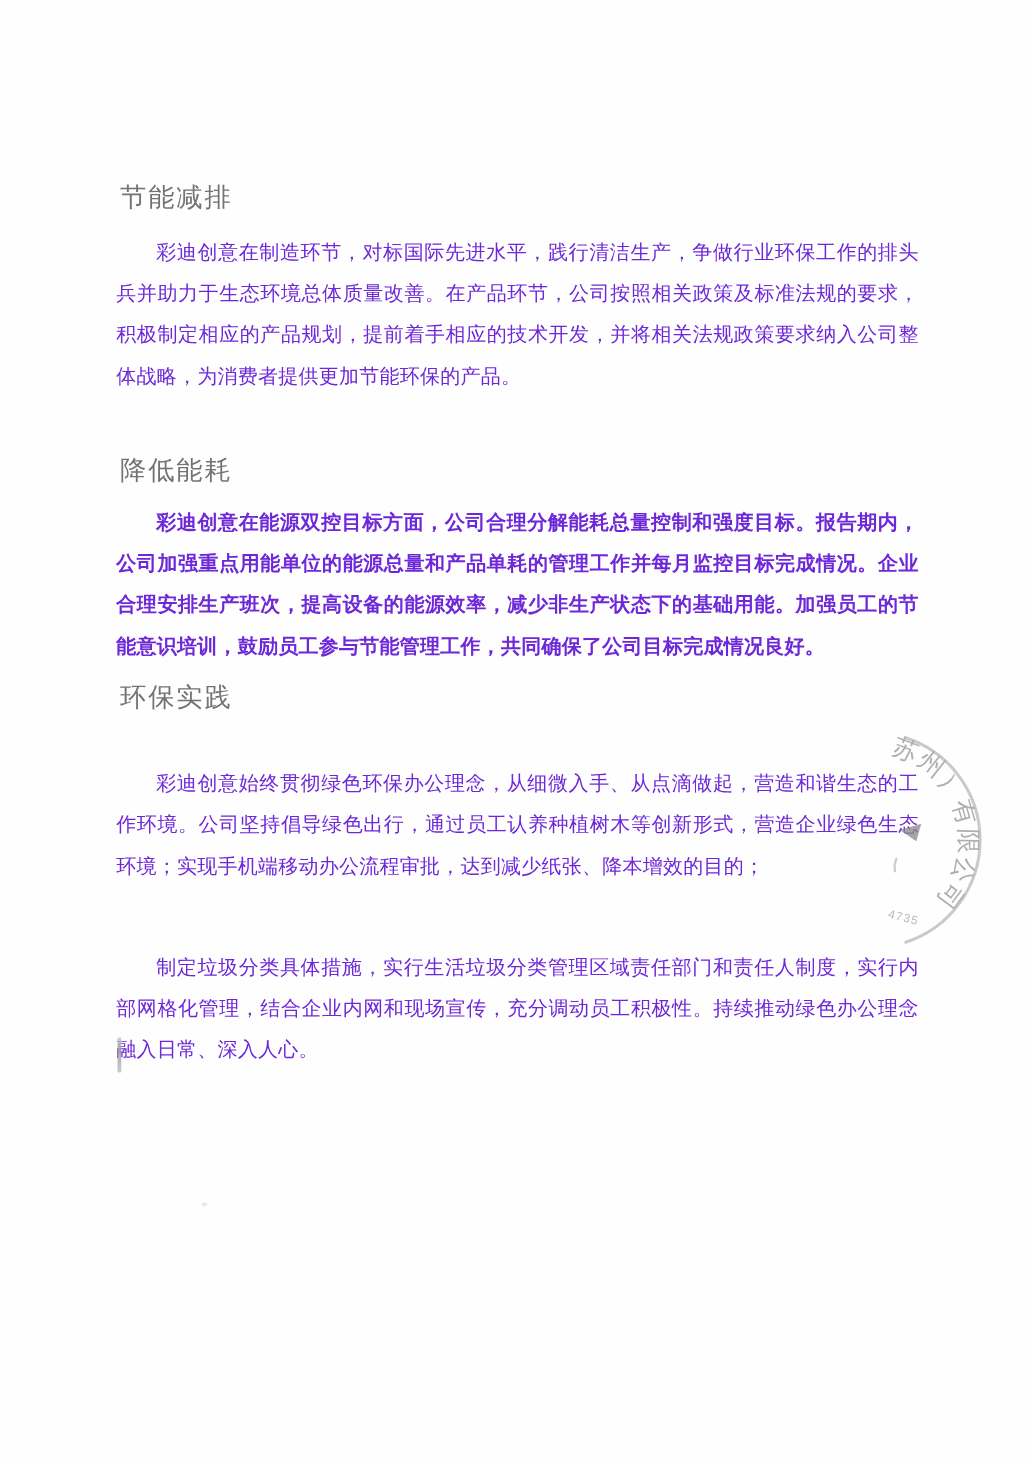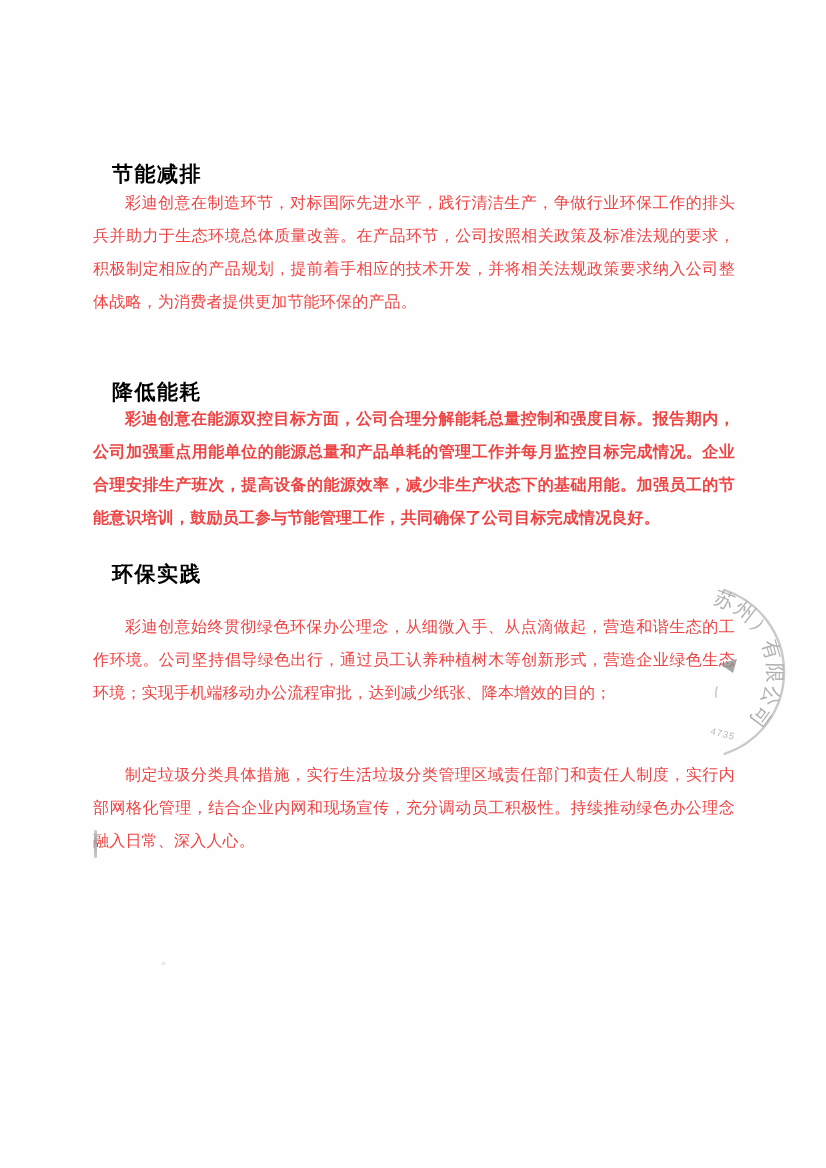--- a/index.html
+++ b/index.html
@@ -2,26 +2,26 @@
 <html><head>
 <meta charset="utf-8">
 <style>
   html,body{margin:0;padding:0;}
   body{
     width:826px;height:1168px;background:#ffffff;overflow:hidden;
     font-family:"Liberation Sans","DejaVu Sans",sans-serif;
   }
   .doc{position:relative;width:826px;height:1168px;background:#fffefe;}
   .sec-heading{
-    position:absolute;left:96px;margin:16px;
-    font-size:21px;font-weight:700;letter-spacing:1.5px;color:#000000;
+    position:absolute;left:96px;margin:0;
+    font-size:21px;font-weight:400;letter-spacing:1.5px;color:#737373;
   }
   .para{
     position:absolute;left:93px;width:642px;margin:0;
-    font-size:16px;line-height:33px;color:#ef4444;
+    font-size:16px;line-height:33px;color:#6d28d9;
     text-indent:2em;letter-spacing:0.2px;
     text-align:justify;text-align-last:left;
   }
   #h1{top:144px;}
   #p1{top:186px;}
   #h2{top:362px;text-align:center;}
   #p2{top:402px;font-weight:bold;}
   #h3{top:544px;}
   #p3{top:612px;font-family:Liberation Mono, monospace;}
   #p4{top:718px;margin-top:40px;}

